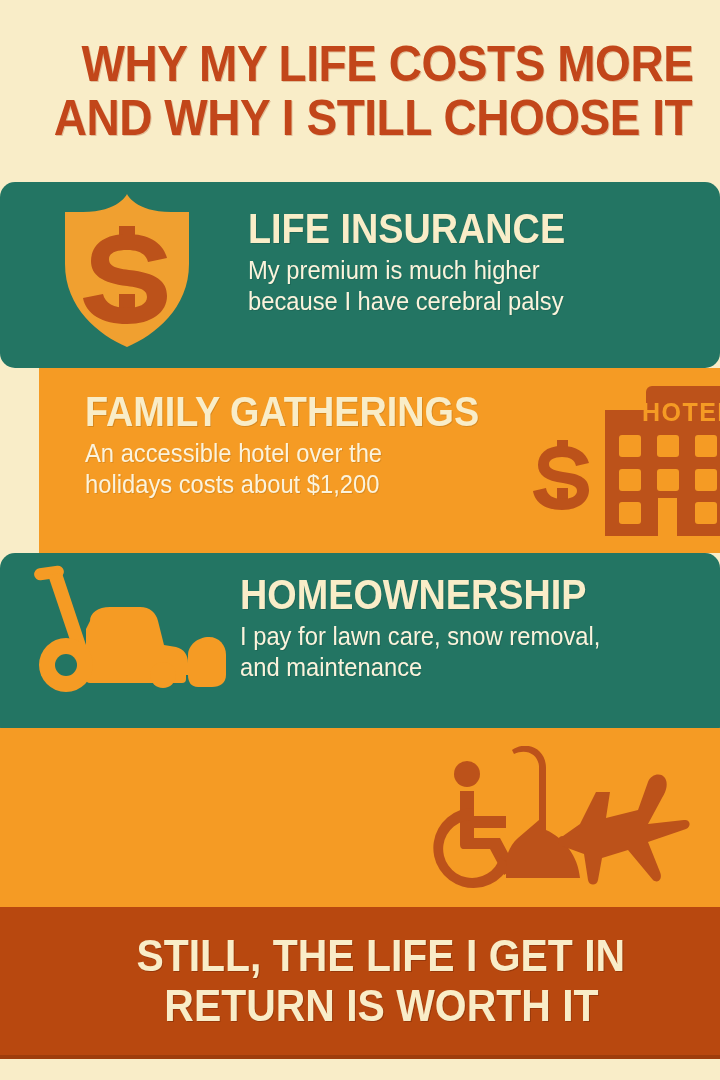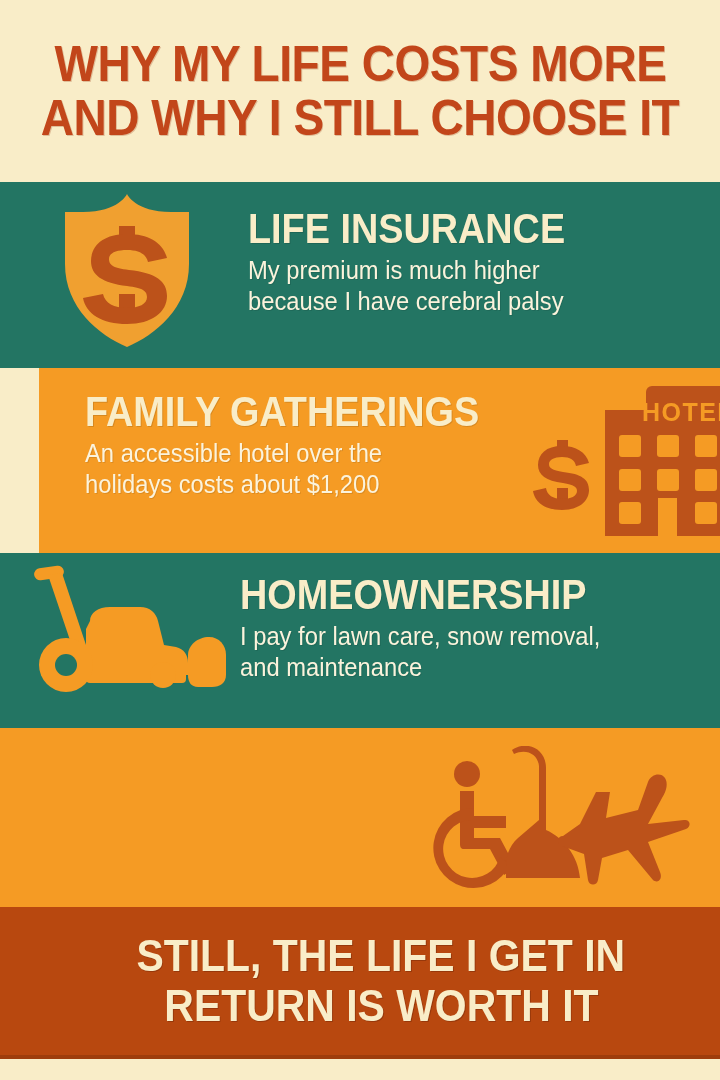--- a/index.html
+++ b/index.html
@@ -20,21 +20,21 @@
 
   
   .header {
     position: absolute;
     left: 0; top: 0;
     width: 720px;
     height: 182px;
     background: #F9EDC8;
     display: flex;
     flex-direction: column;
-    align-items: center;
+    align-items: flex-end;
     justify-content: center;
   }
   .header-line {
     color: #C2461A;
     font-weight: bold;
     font-size: 50px;
     line-height: 54px;
     letter-spacing: -0.5px;
     text-align: center;
     transform: scaleX(0.92);
@@ -42,21 +42,21 @@
     text-shadow: 1px 1px 0 rgba(150,50,10,0.25);
   }
 
   
   .section {
     position: absolute;
     left: 0;
     width: 720px;
     overflow: hidden;
   }
-  .sec-teal  { background: #237563; }
+  .sec-teal  { background: #237563; border-radius: 15px; }
   .sec-orng  { background: #F59B24; }
 
   .sec1 { top: 182px; height: 186px; }
   .sec2 { top: 368px; height: 185px; margin-left: 39px; }
   .sec3 { top: 553px; height: 189px; }
   .sec4 { top: 728px; height: 179px; }
 
   .sec-inner {
     position: relative;
     width: 100%;

